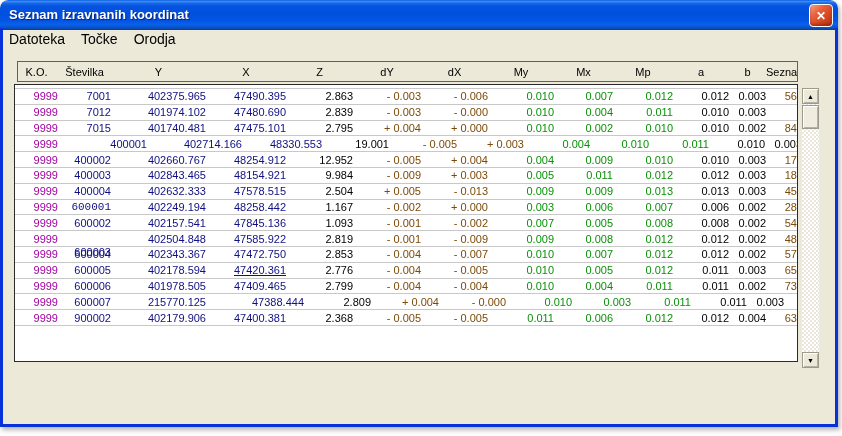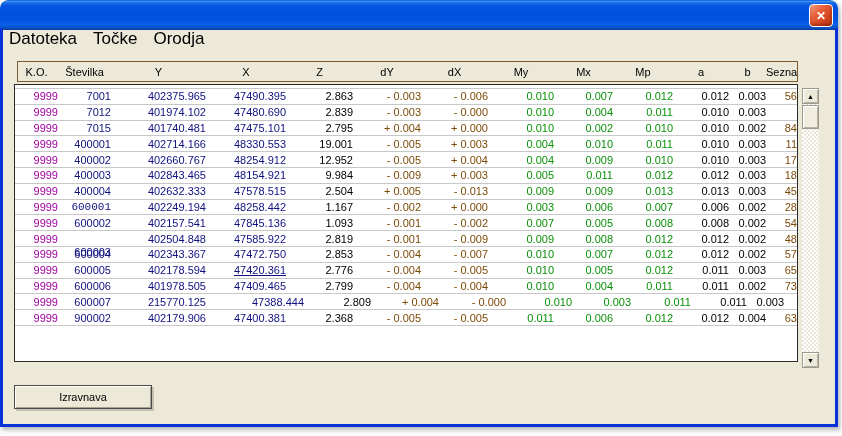--- a/index.html
+++ b/index.html
@@ -14,21 +14,21 @@
     background:linear-gradient(180deg,#0A5DE4 0%,#3A8AEF 5%,#1767E8 11%,#0553E0 20%,#0050DF 45%,#0555E5 70%,#0961EC 82%,#0A50C0 93%,#073C9E 100%);
     border-radius:8px 8px 0 0;}
   .title-text{position:absolute;left:9px;top:7px;color:#fff;font-size:13px;font-weight:bold;
     text-shadow:1px 1px 1px rgba(0,0,40,.6);white-space:nowrap;}
   .close{position:absolute;top:4px;right:5px;width:22px;height:21px;border:1px solid #fff;border-radius:4px;
     background:linear-gradient(135deg,#F5A68B 0%,#E8603A 35%,#D2431E 70%,#A93511 100%);
     color:#fff;display:flex;align-items:center;justify-content:center;font-size:12px;font-weight:bold;
     box-shadow:inset 0 -2px 3px rgba(120,20,0,.5);cursor:default;}
   
   .menubar{position:absolute;left:3px;top:30px;right:3px;height:19px;background:#ECE9D8;
-    display:flex;align-items:center;font-size:17px;color:#000;}
+    display:flex;align-items:center;font-size:14px;color:#000;}
   .menu-item{padding:2px 8px 3px 8px;white-space:nowrap;}
   .menu-item:first-child{padding-left:6px;}
   
   .header-box{position:absolute;left:17px;top:61px;width:781px;height:21px;box-sizing:border-box;
     border:1px solid #7B5B32;background:#ECE9D8;overflow:hidden;}
   .hcells{display:flex;margin-left:-3px;height:100%;align-items:center;font-size:11px;color:#000;}
   .hcell{flex:none;text-align:center;white-space:nowrap;}
   .hcell.col0,.hcell.col1{text-align:center;}
   
   .list-box{position:absolute;left:14px;top:84px;width:784px;height:278px;box-sizing:border-box;
@@ -57,20 +57,21 @@
     font-size:11px;color:#000;box-shadow:inset 1px 1px 0 #fff,inset -1px -1px 0 #A6A48F,2px 2px 0 rgba(150,146,128,.45);
     text-align:center;padding:0;}
   .btn-left{left:14px}.btn-right{left:679px}
 </style>
 </head>
 <body>
 
 <div class="window">
 
   <div class="titlebar">
+    <span class="title-text">Seznam izravnanih koordinat</span>
     <div class="close">
       <span>✕</span>
     </div>
   </div>
 
   <div class="menubar">
     <span class="menu-item">Datoteka</span>
     <span class="menu-item">Točke</span>
     <span class="menu-item">Orodja</span>
   </div>
@@ -135,21 +136,21 @@
           <div class="cell col6" style="color: rgb(124, 74, 8);">+ 0.000</div>
           <div class="cell col7" style="color: rgb(10, 144, 8);">0.010</div>
           <div class="cell col8" style="color: rgb(10, 144, 8);">0.002</div>
           <div class="cell col9" style="color: rgb(10, 144, 8);">0.010</div>
           <div class="cell col10" style="color: rgb(0, 0, 0);">0.010</div>
           <div class="cell col11" style="color: rgb(0, 0, 0);">0.002</div>
           <div class="cell col12" style="color: rgb(124, 74, 8);">84</div>
         </div>
         <div class="row">
           <div class="cell col0" style="color: rgb(160, 0, 160);">9999</div>
-          <div class="cell col1" style="color: rgb(16, 16, 128);">400001</div>
+          <div class="cell col1" style="color: rgb(16, 16, 128); margin-left: 36px;">400001</div>
           <div class="cell col2" style="color: rgb(16, 16, 128);">402714.166</div>
           <div class="cell col3" style="color: rgb(16, 16, 128);">48330.553</div>
           <div class="cell col4" style="color: rgb(0, 0, 0);">19.001</div>
           <div class="cell col5" style="color: rgb(124, 74, 8);">- 0.005</div>
           <div class="cell col6" style="color: rgb(124, 74, 8);">+ 0.003</div>
           <div class="cell col7" style="color: rgb(10, 144, 8);">0.004</div>
           <div class="cell col8" style="color: rgb(10, 144, 8);">0.010</div>
           <div class="cell col9" style="color: rgb(10, 144, 8);">0.011</div>
           <div class="cell col10" style="color: rgb(0, 0, 0);">0.010</div>
           <div class="cell col11" style="color: rgb(0, 0, 0);">0.003</div>
@@ -326,18 +327,17 @@
   <div class="scrollbar">
     <div class="sb-btn sb-up">
       <span>▲</span>
     </div>
     <div class="sb-thumb"></div>
     <div class="sb-btn sb-down">
       <span>▼</span>
     </div>
   </div>
 
-  <button class="btn btn-left">Izravnava</button>
 
   <div class="frame-left"></div>
   <div class="frame-right"></div>
   <div class="frame-bottom"></div>
 </div>
 
 </body></html>

